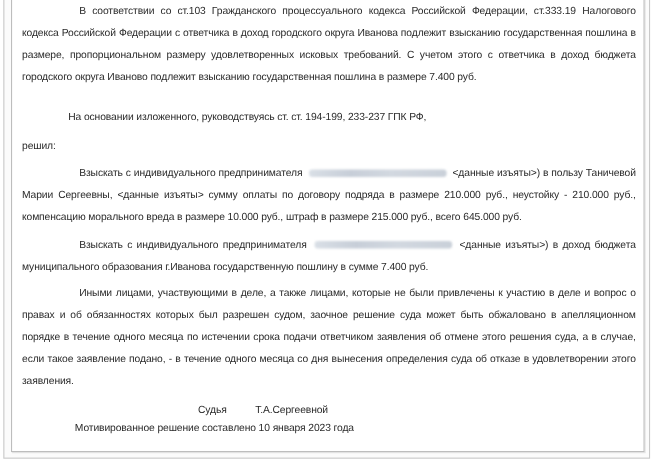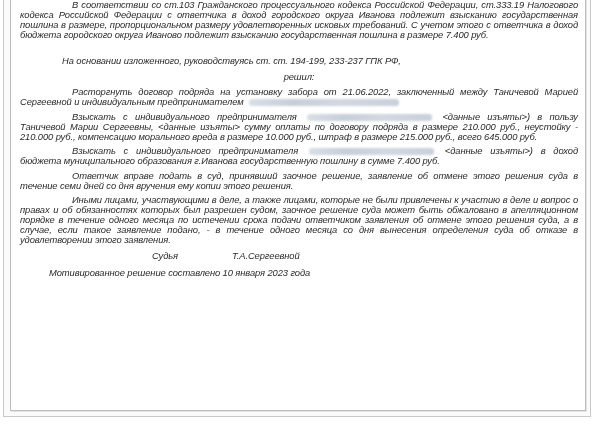--- a/index.html
+++ b/index.html
@@ -12,57 +12,52 @@
     position:absolute; left:3px; top:-2px; width:588px; height:419px;
     border:1px solid #c9c9c9; background:#fbfbfb; box-sizing:border-box;
   }
   .inner {
     position:absolute; left:10px; top:-2px; width:576px; height:413px;
     border:1px solid #bdbdbd; background:#ffffff; box-sizing:border-box;
     box-shadow: 1px 1px 0 #e4e4e4;
   }
   .doc {
     position:absolute; left:20px; top:0px; width:558px;
-    font-size:9.4px; line-height:10px; letter-spacing:-0.1px;font-style:italic;
+    font-size:9.4px; line-height:20px; letter-spacing:-0.1px;
   }
   .p { margin:0 0 4.6px 0; text-align:justify; text-indent:52px; }
   .p.noind { text-indent:0; }
-  .center { text-align:center; text-indent:0; }
+  .center { text-align:left; text-indent:0; }
   .blur {
     display:inline-block; vertical-align:middle; height:7px;
     background:linear-gradient(90deg,#d9dfe6,#c7ced8 30%,#d2d8e0 60%,#c9d0d9);
     filter:blur(1.2px); border-radius:3px; margin:0 3px;
   }
   .sig { position:relative; height:14px; margin-top:6px; }
   .sig span { position:absolute; top:0; }
 </style>
 </head>
 <body>
 
 <div class="outer"></div>
 <div class="inner"></div>
 
 <div class="doc">
   <p class="p">В соответствии со ст.103 Гражданского процессуального кодекса Российской Федерации, ст.333.19 Налогового кодекса Российской Федерации с ответчика в доход городского округа Иванова подлежит взысканию государственная пошлина в размере, пропорциональном размеру удовлетворенных исковых требований. С учетом этого с ответчика в доход бюджета городского округа Иваново подлежит взысканию государственная пошлина в размере 7.400 руб.</p>
   <p class="p" style="text-indent:42px;margin-top:16px">На основании изложенного, руководствуясь ст. ст. 194-199, 233-237 ГПК РФ,</p>
   <p class="p center" style="margin:6px 0 5px 0">решил:</p>
   <p class="p">
-    <span>Расторгнуть договор подряда на установку забора от 21.06.2022, заключенный между Таничевой Марией Сергеевной и индивидуальным предпринимателем</span>
-    <span class="blur" style="width:150px"></span>
-  </p>
-  <p class="p">
     <span>Взыскать с индивидуального предпринимателя</span>
     <span class="blur" style="width:125px"></span>
     <span>&lt;данные изъяты&gt;) в пользу Таничевой Марии Сергеевны, &lt;данные изъяты&gt; сумму оплаты по договору подряда в размере 210.000 руб., неустойку - 210.000 руб., компенсацию морального вреда в размере 10.000 руб., штраф в размере 215.000 руб., всего 645.000 руб.</span>
   </p>
   <p class="p">
     <span>Взыскать с индивидуального предпринимателя</span>
     <span class="blur" style="width:125px"></span>
     <span>&lt;данные изъяты&gt;) в доход бюджета муниципального образования г.Иванова государственную пошлину в сумме 7.400 руб.</span>
   </p>
-  <p class="p">Ответчик вправе подать в суд, принявший заочное решение, заявление об отмене этого решения суда в течение семи дней со дня вручения ему копии этого решения.</p>
   <p class="p">Иными лицами, участвующими в деле, а также лицами, которые не были привлечены к участию в деле и вопрос о правах и об обязанностях которых был разрешен судом, заочное решение суда может быть обжаловано в апелляционном порядке в течение одного месяца по истечении срока подачи ответчиком заявления об отмене этого решения суда, а в случае, если такое заявление подано, - в течение одного месяца со дня вынесения определения суда об отказе в удовлетворении этого заявления.</p>
   <div class="sig">
-    <span style="left:132px">Судья</span>
+    <span style="left:160px">Судья</span>
     <span style="left:212px">Т.А.Сергеевной</span>
   </div>
-  <p class="p noind" style="margin-left:29px;margin-top:3px">Мотивированное решение составлено 10 января 2023 года</p>
+  <p class="p noind" style="margin-left:48px;margin-top:3px">Мотивированное решение составлено 10 января 2023 года</p>
 </div>
 
 </body></html>

